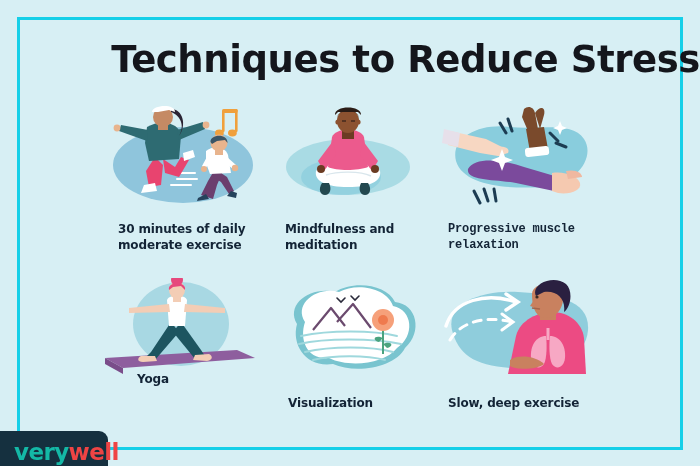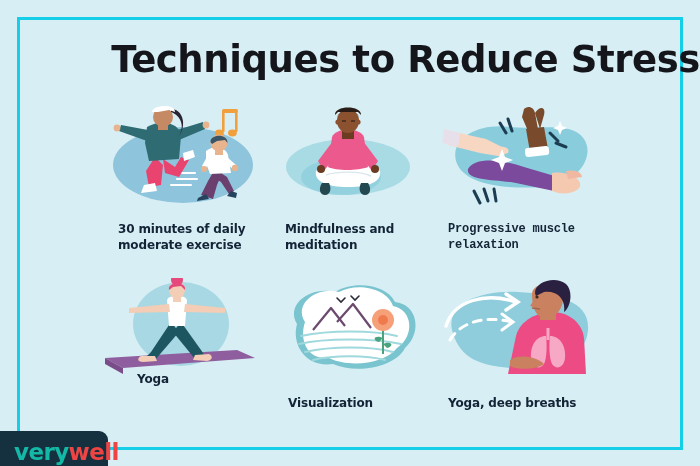--- a/index.html
+++ b/index.html
@@ -296,21 +296,21 @@
 
         <rect x="100" y="28" width="16" height="14" fill="#c9815f"></rect>
         <path d="M92 16 C92 4 118 2 122 14 C126 26 118 40 106 40 C96 40 92 30 92 16 Z" fill="#c9815f"></path>
         <path d="M96 18 C90 6 114 -4 126 6 C134 14 130 30 124 34 C126 20 116 12 104 14 Z" fill="#2a2040"></path>
         <path d="M94 22 L90 28 L96 30 Z" fill="#c9815f"></path>
         <path d="M92 30 L100 31" stroke="#a5654a" stroke-width="1.4"></path>
         <circle cx="97" cy="19" r="1.6" fill="#3a2a20"></circle>
       </g>
     </svg>
   </div>
-  <div class="caption" style="left:448px;top:396px;width:160px;">Yoga, deep breaths</div>
+  <div class="caption" style="left:448px;top:396px;width:160px;">Slow, deep exercise</div>
 
   <div id="logo">
     <div id="logo-text">
       <span class="logo-very">very</span><span class="logo-well">well</span>
     </div>
   </div>
 
 </div>
 
 </body></html>

